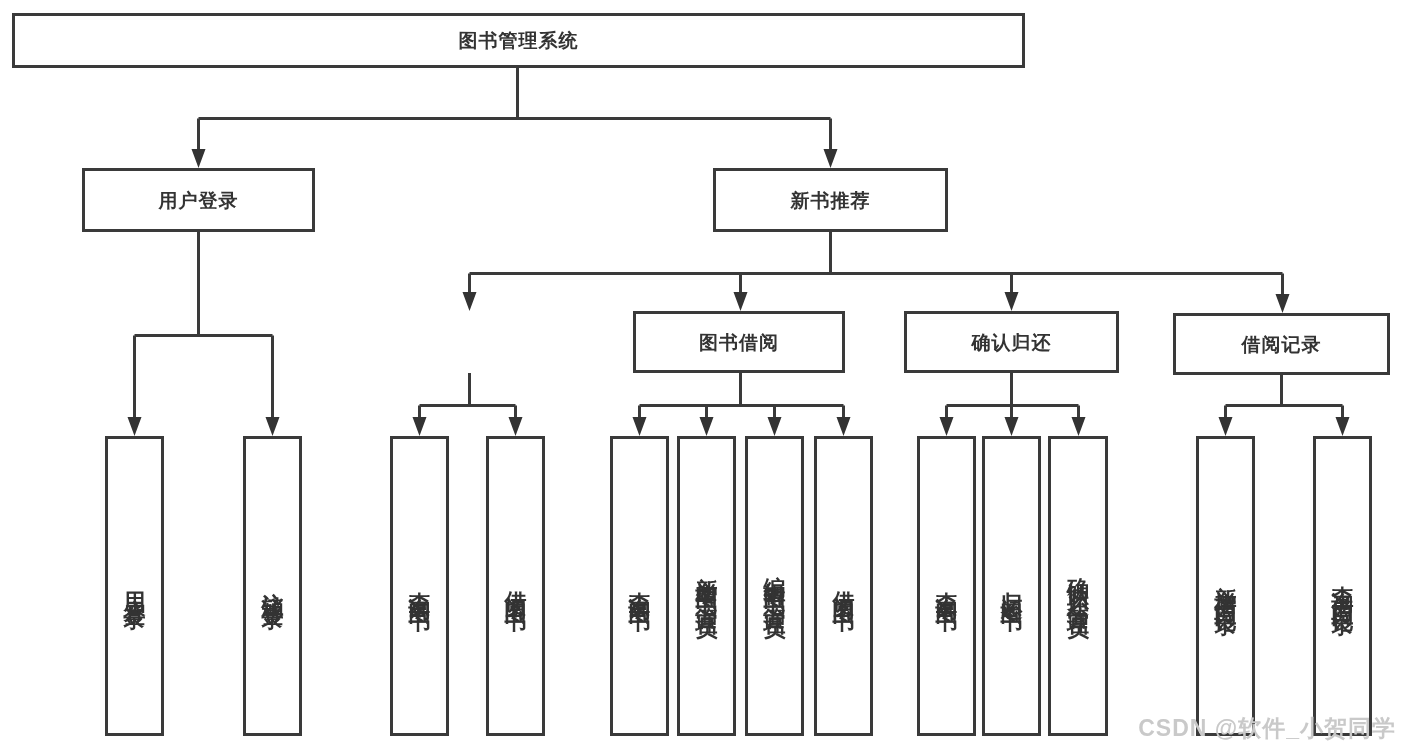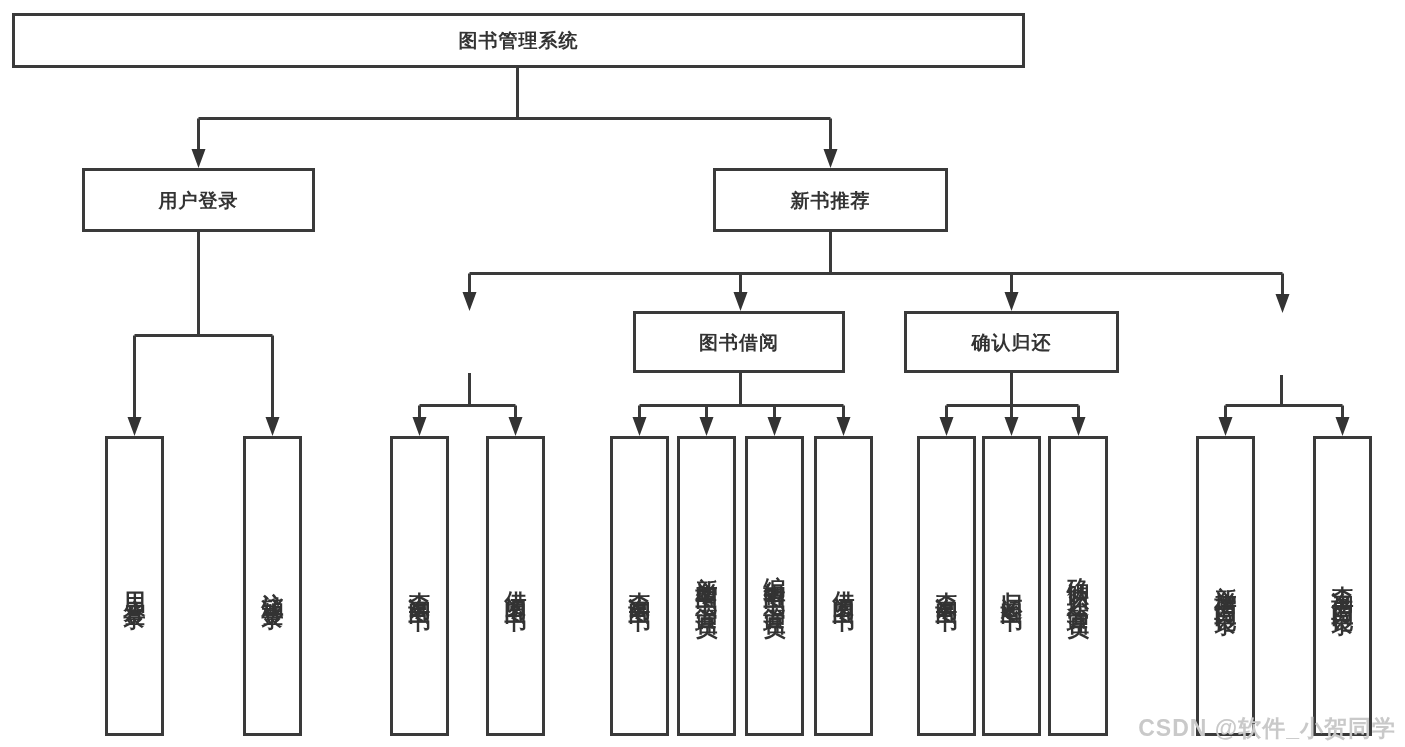--- a/index.html
+++ b/index.html
@@ -50,20 +50,21 @@
       M1335.5 417 L1349.5 417 L1342.5 436 Z"></path>
   </svg>
 
   <div class="node h" style="left:12px;top:13px;width:1013px;height:55px">图书管理系统</div>
 
   <div class="node h" style="left:82px;top:168px;width:233px;height:64px">用户登录</div>
   <div class="node h" style="left:713px;top:168px;width:235px;height:64px">新书推荐</div>
 
   <div class="node h" style="left:633px;top:311px;width:212px;height:62px">图书借阅</div>
   <div class="node h" style="left:904px;top:311px;width:215px;height:62px">确认归还</div>
+  <div class="node h" style="left:1173px;top:313px;width:217px;height:62px">借阅记录</div>
 
   <div class="node v" style="left:105px;top:436px;width:59px;height:300px">用户登录</div>
   <div class="node v" style="left:243px;top:436px;width:59px;height:300px">注销登录</div>
 
   <div class="node v" style="left:390px;top:436px;width:59px;height:300px">查询图书</div>
   <div class="node v" style="left:486px;top:436px;width:59px;height:300px">借阅图书</div>
 
   <div class="node v" style="left:610px;top:436px;width:59px;height:300px">查询图书</div>
   <div class="node v" style="left:677px;top:436px;width:59px;height:300px">新增图书（管理员）</div>
   <div class="node v" style="left:745px;top:436px;width:59px;height:300px">编辑图书（管理员）</div>

